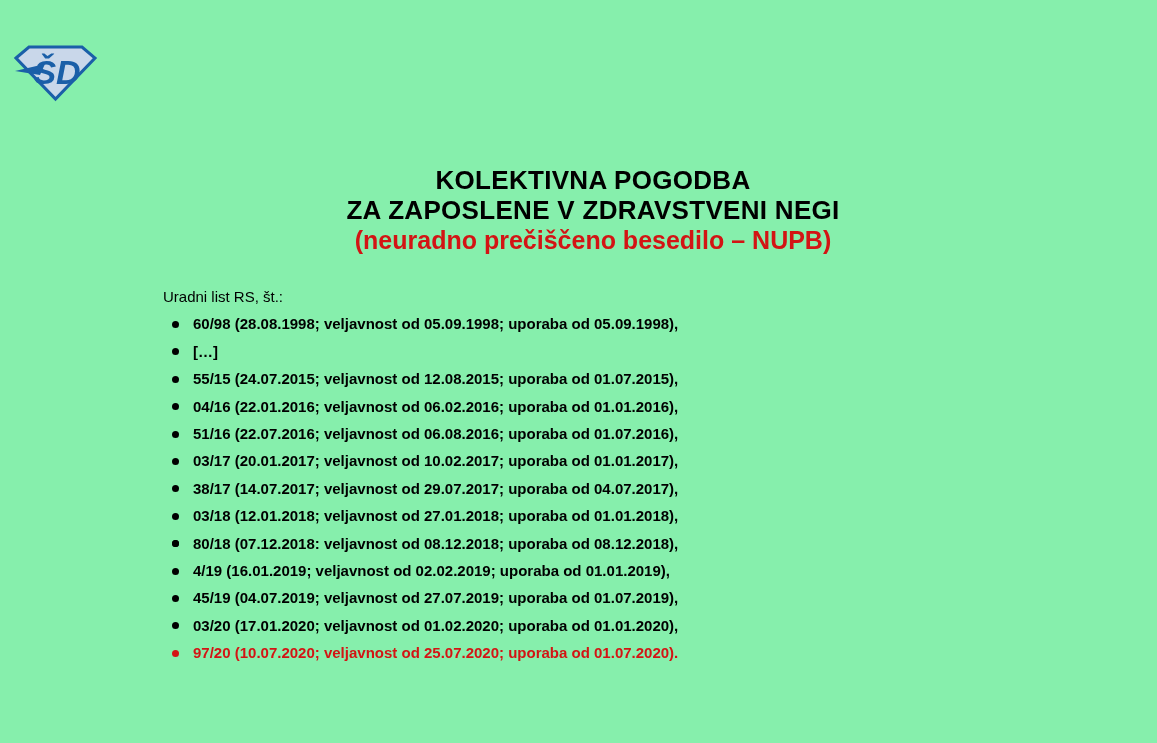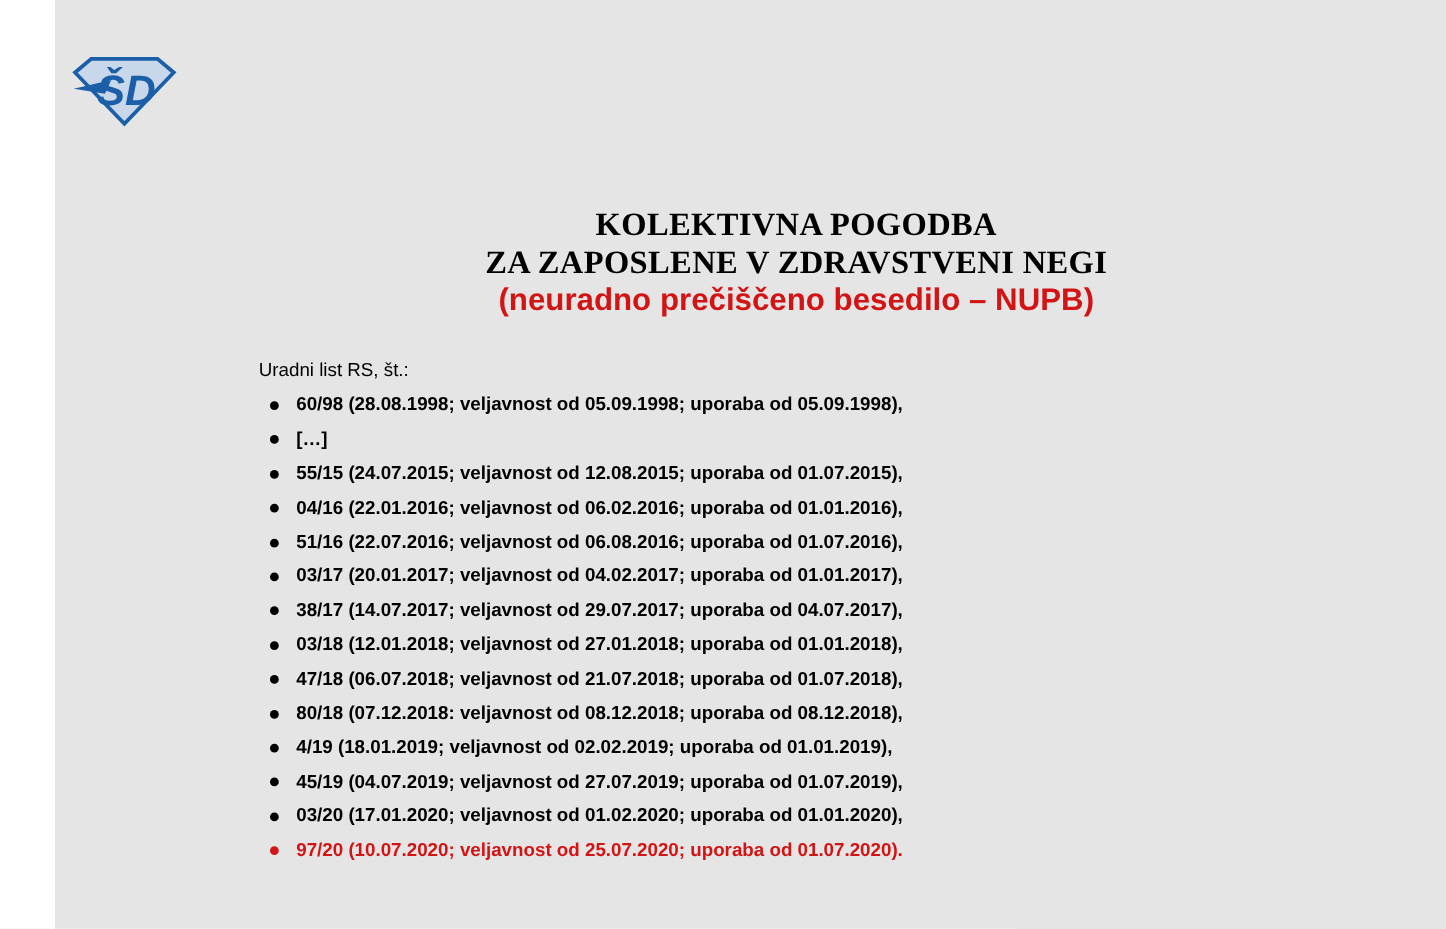--- a/index.html
+++ b/index.html
@@ -4,41 +4,40 @@
 <style>
   * { margin:0; padding:0; box-sizing:border-box; }
   html, body { width:1157px; height:743px; }
   body {
     position:relative;
     background:#ffffff;
     color:#000000;
     font-family:"Liberation Sans", sans-serif;
     overflow:hidden;
   }
-  .page { position:absolute; inset:0; background:#e5e5e5;margin-left:44px; }
+  .page { position:absolute; inset:0; background:#86efac; }
 
   .logo {
     position:absolute;
     left:13px; top:44px;
     width:85px; height:58px;
   }
 
   .title-block {
     position:absolute;
     left:163px; top:165px;
     width:860px;
     text-align:center;
   }
   .title-line {
     font-size:26px;
     font-weight:bold;
     line-height:30px;
     letter-spacing:0.3px;
     white-space:nowrap;
-    font-family:Liberation Serif, serif;
   }
   .subtitle {
     margin-top:3px;
     font-size:25px;
     font-weight:bold;
     line-height:24px;
     color:var(--accent_red, #d31414);
     white-space:nowrap;
   }
 
@@ -85,25 +84,25 @@
   </div>
 
   <div class="list-block">
     <div class="list-header">Uradni list RS, št.:</div>
     <ul class="refs">
       <li><span class="dot"></span><span>60/98 (28.08.1998; veljavnost od 05.09.1998; uporaba od 05.09.1998),</span></li>
       <li><span class="dot"></span><span>[…]</span></li>
       <li><span class="dot"></span><span>55/15 (24.07.2015; veljavnost od 12.08.2015; uporaba od 01.07.2015),</span></li>
       <li><span class="dot"></span><span>04/16 (22.01.2016; veljavnost od 06.02.2016; uporaba od 01.01.2016),</span></li>
       <li><span class="dot"></span><span>51/16 (22.07.2016; veljavnost od 06.08.2016; uporaba od 01.07.2016),</span></li>
-      <li><span class="dot"></span><span>03/17 (20.01.2017; veljavnost od 04.02.2017; uporaba od 01.01.2017),</span></li>
+      <li><span class="dot"></span><span>03/17 (20.01.2017; veljavnost od 10.02.2017; uporaba od 01.01.2017),</span></li>
       <li><span class="dot"></span><span>38/17 (14.07.2017; veljavnost od 29.07.2017; uporaba od 04.07.2017),</span></li>
       <li><span class="dot"></span><span>03/18 (12.01.2018; veljavnost od 27.01.2018; uporaba od 01.01.2018),</span></li>
-      <li><span class="dot"></span><span>47/18 (06.07.2018; veljavnost od 21.07.2018; uporaba od 01.07.2018),</span></li>
+      <li><span class="dot"></span></li>
       <li><span class="dot"></span><span>80/18 (07.12.2018: veljavnost od 08.12.2018; uporaba od 08.12.2018),</span></li>
-      <li><span class="dot"></span><span>4/19 (18.01.2019; veljavnost od 02.02.2019; uporaba od 01.01.2019),</span></li>
+      <li><span class="dot"></span><span>4/19 (16.01.2019; veljavnost od 02.02.2019; uporaba od 01.01.2019),</span></li>
       <li><span class="dot"></span><span>45/19 (04.07.2019; veljavnost od 27.07.2019; uporaba od 01.07.2019),</span></li>
       <li><span class="dot"></span><span>03/20 (17.01.2020; veljavnost od 01.02.2020; uporaba od 01.01.2020),</span></li>
       <li class="red"><span class="dot"></span><span>97/20 (10.07.2020; veljavnost od 25.07.2020; uporaba od 01.07.2020).</span></li>
     </ul>
   </div>
 
 </div>
 
 </body></html>

